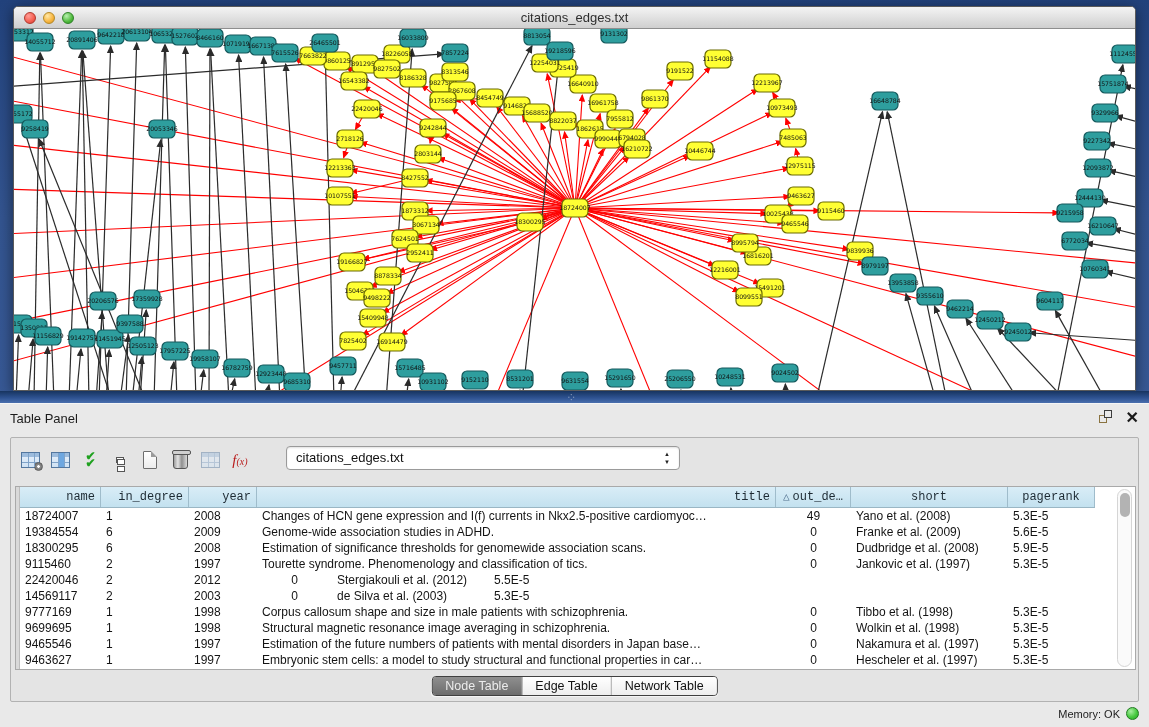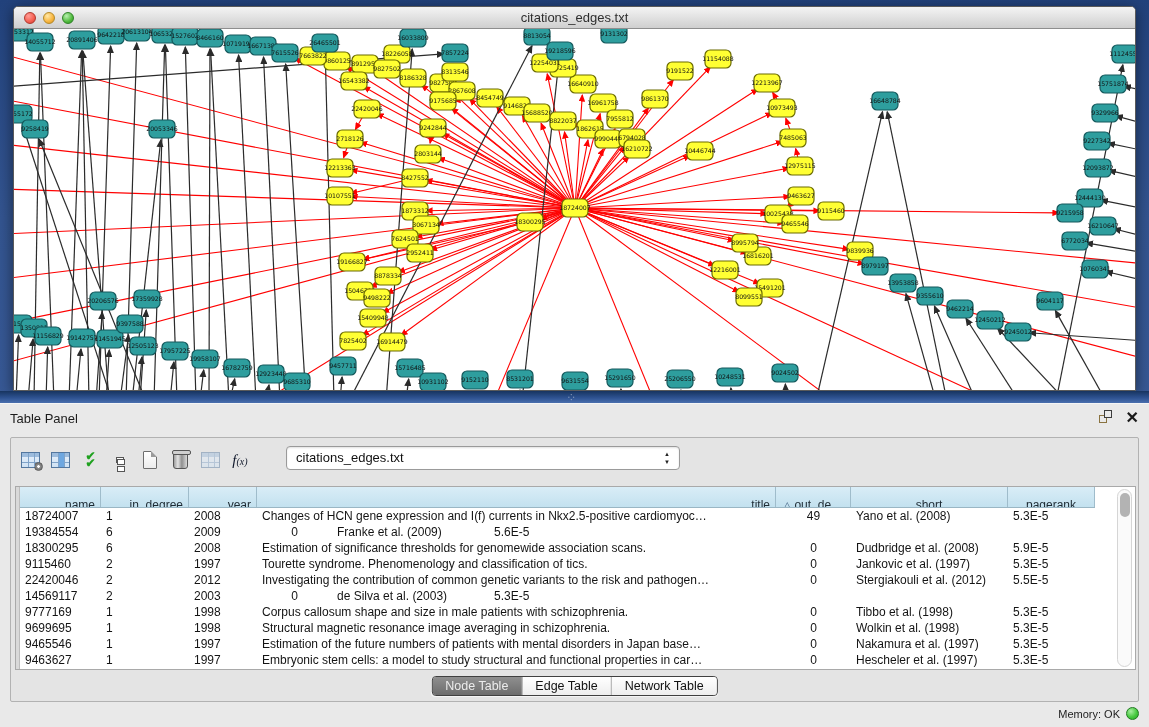--- a/index.html
+++ b/index.html
@@ -54,38 +54,38 @@
               background:radial-gradient(#fafafa 25%,#8c8c8c 30%,#6b6b6b); border:1px solid #5e5e5e; }
   .col-fill { position:absolute; left:7px; top:0; bottom:0; width:5px; background:#6ea7e0; }
   .checks-ic { font-size:12px; line-height:7px; color:#1fa11f; font-weight:bold; letter-spacing:-1px; }
   .rows-ic span { display:block; width:8px; height:6px; border:1.4px solid #555; background:#fdfdfd; margin:1px auto; }
   .file-ic { position:relative; width:14px; height:18px; background:linear-gradient(#ffffff,#ececec);
              border:1px solid #6d6d6d; border-radius:1px; }
   .file-ic:after { content:""; position:absolute; right:-1px; top:-1px; border-style:solid;
                    border-width:0 6px 6px 0; border-color:transparent #e4e4e4 #9a9a9a transparent; }
   .trash-ic { position:relative; width:15px; height:17px; background:linear-gradient(90deg,#9e9e9e,#e3e3e3 30%,#8f8f8f 60%,#d9d9d9); border:1px solid #555; border-radius:2px 2px 3px 3px; }
   .trash-ic:before { content:""; position:absolute; left:-2px; top:-3px; width:17px; height:3px; background:#cfcfcf; border:1px solid #555; border-radius:2px; }
-  .fx-ic { font-family:"Liberation Serif",serif; font-style:italic; font-size:15px; color:#0f172a; }
+  .fx-ic { font-family:"Liberation Serif",serif; font-style:italic; font-size:15px; color:#b91c1c; }
   .fx-ic small { font-size:10px; }
   .disabled { opacity:.45; }
 
   .combo { position:absolute; left:275px; top:8px; width:394px; height:24px; background:#fff;
            border:1px solid #9a9a9a; border-radius:4px; box-shadow:inset 0 1px 2px rgba(0,0,0,.12);
            font-size:13px; color:#111; line-height:22px; padding-left:9px; }
   .combo .arrows { position:absolute; right:9px; top:3px; font-size:6px; color:#222; line-height:8px; text-align:center; }
 
   
   .tablewrap { position:absolute; left:4px; top:48px; width:1121px; height:184px;
                background:#fff; border:1px solid #a9a9a9; display:flex; }
   .gutter { width:4px; background:#d9d9d9; border-right:1px solid #bdbdbd; }
   .grid { width:1075px; }
   .thead { display:flex; height:21px; background:linear-gradient(#d9edf7,#c3e1ef);
            border-bottom:1px solid #9ab6c4; }
-  .th { font-size:12px; color:#1d2a33; line-height:20px; padding:8px 5px; border-right:1px solid #9fbccb;
-        overflow:hidden; white-space:nowrap; }
+  .th { font-size:12px; color:#1d2a33; line-height:20px; padding:0 5px; border-right:1px solid #9fbccb;
+        overflow:hidden; white-space:nowrap;font-family:Liberation Mono, monospace; }
   .tr { display:flex; height:16px; }
   .td { font-size:12px; color:#141414; line-height:16px; padding:0 5px; overflow:hidden; white-space:nowrap; }
   .c0{width:81px;} .c1{width:88px;} .c2{width:68px;} .c3{width:519px;} .c4{width:75px;text-align:center;} .c5{width:157px;} .c6{width:87px;}
   .th.c0,.th.c1,.th.c2,.th.c3{ text-align:right; }
   .th.c5,.th.c6{ text-align:center; }
   .sort-tri { color:#53718f; font-size:11px; margin-right:3px; }
   .vscroll { position:absolute; right:3px; top:2px; width:15px; height:178px; background:#fafafa;
              border:1px solid #d5d5d5; border-radius:8px; }
   .vthumb { position:absolute; left:1.5px; top:3px; width:10px; height:24px; background:#b3b3b3; border-radius:6px; }
 
@@ -863,20 +863,21 @@
                 <div class="td c2">2008</div>
                 <div class="td c3">Changes of HCN gene expression and I(f) currents in Nkx2.5-positive cardiomyoc…</div>
                 <div class="td c4">49</div>
                 <div class="td c5">Yano et al. (2008)</div>
                 <div class="td c6">5.3E-5</div>
               </div>
               <div class="tr">
                 <div class="td c0">19384554</div>
                 <div class="td c1">6</div>
                 <div class="td c2">2009</div>
+                <div class="td c3">Genome-wide association studies in ADHD.</div>
                 <div class="td c4">0</div>
                 <div class="td c5">Franke et al. (2009)</div>
                 <div class="td c6">5.6E-5</div>
               </div>
               <div class="tr">
                 <div class="td c0">18300295</div>
                 <div class="td c1">6</div>
                 <div class="td c2">2008</div>
                 <div class="td c3">Estimation of significance thresholds for genomewide association scans.</div>
                 <div class="td c4">0</div>
@@ -889,21 +890,20 @@
                 <div class="td c2">1997</div>
                 <div class="td c3">Tourette syndrome. Phenomenology and classification of tics.</div>
                 <div class="td c4">0</div>
                 <div class="td c5">Jankovic et al. (1997)</div>
                 <div class="td c6">5.3E-5</div>
               </div>
               <div class="tr">
                 <div class="td c0">22420046</div>
                 <div class="td c1">2</div>
                 <div class="td c2">2012</div>
-                <div class="td c3">Investigating the contribution of common genetic variants to the risk and pathogen…</div>
                 <div class="td c4">0</div>
                 <div class="td c5">Stergiakouli et al. (2012)</div>
                 <div class="td c6">5.5E-5</div>
               </div>
               <div class="tr">
                 <div class="td c0">14569117</div>
                 <div class="td c1">2</div>
                 <div class="td c2">2003</div>
                 <div class="td c4">0</div>
                 <div class="td c5">de Silva et al. (2003)</div>

